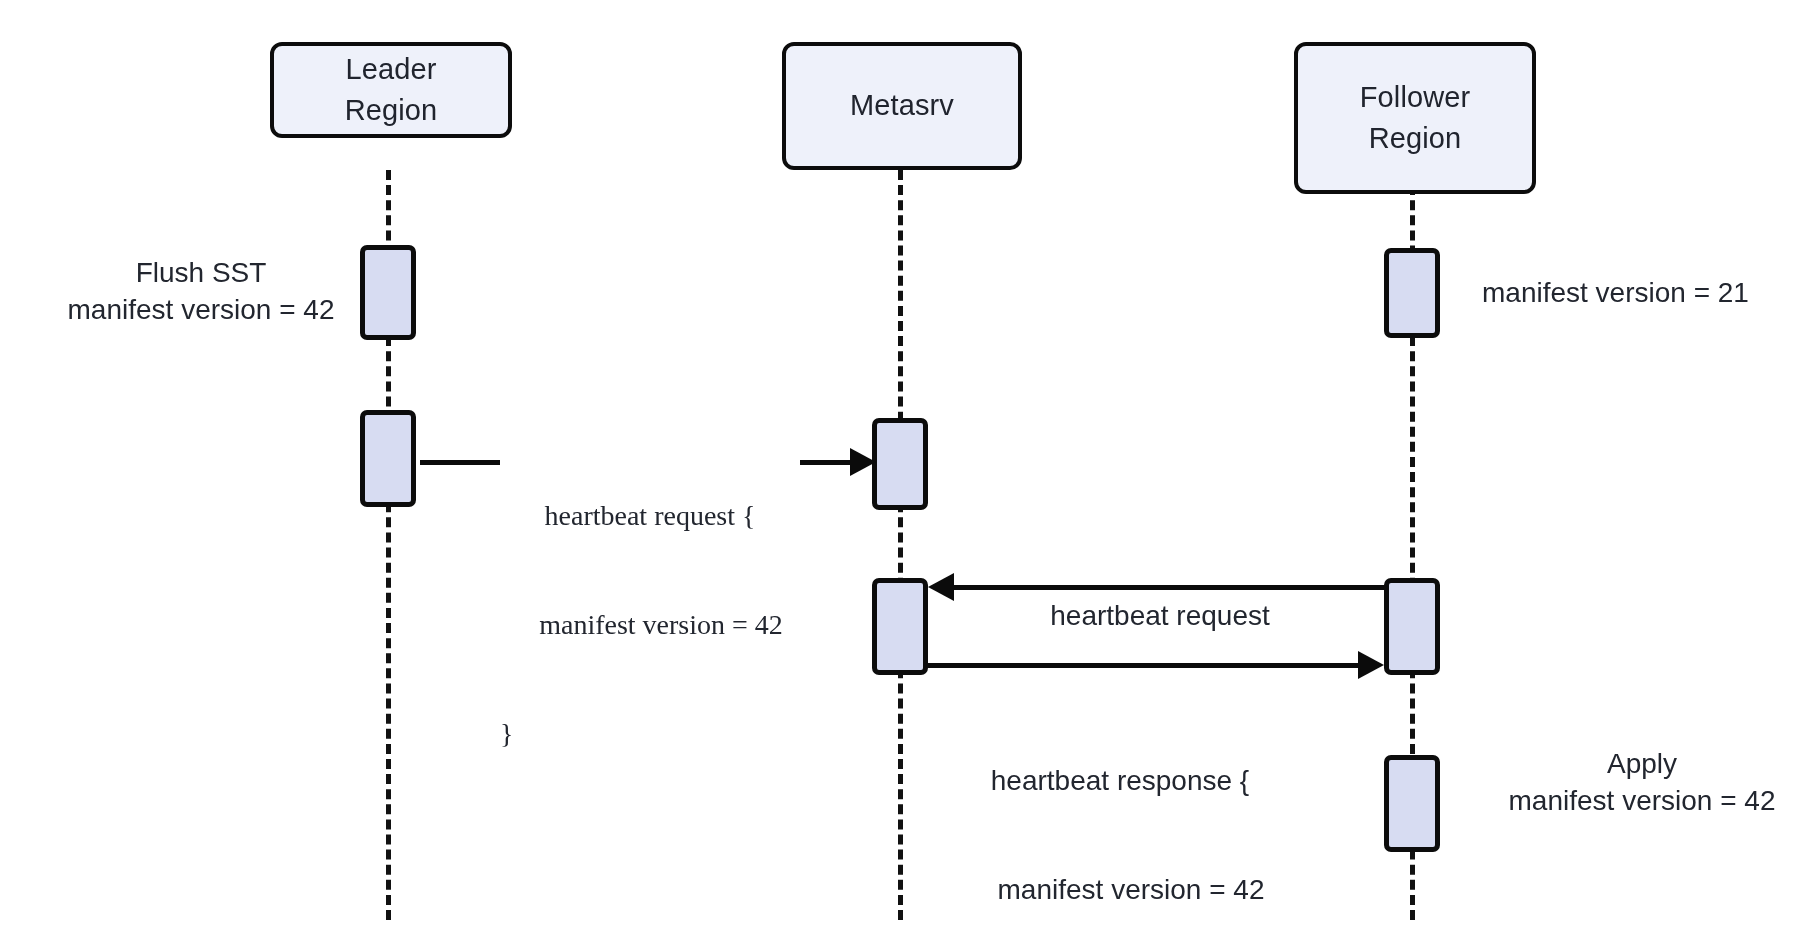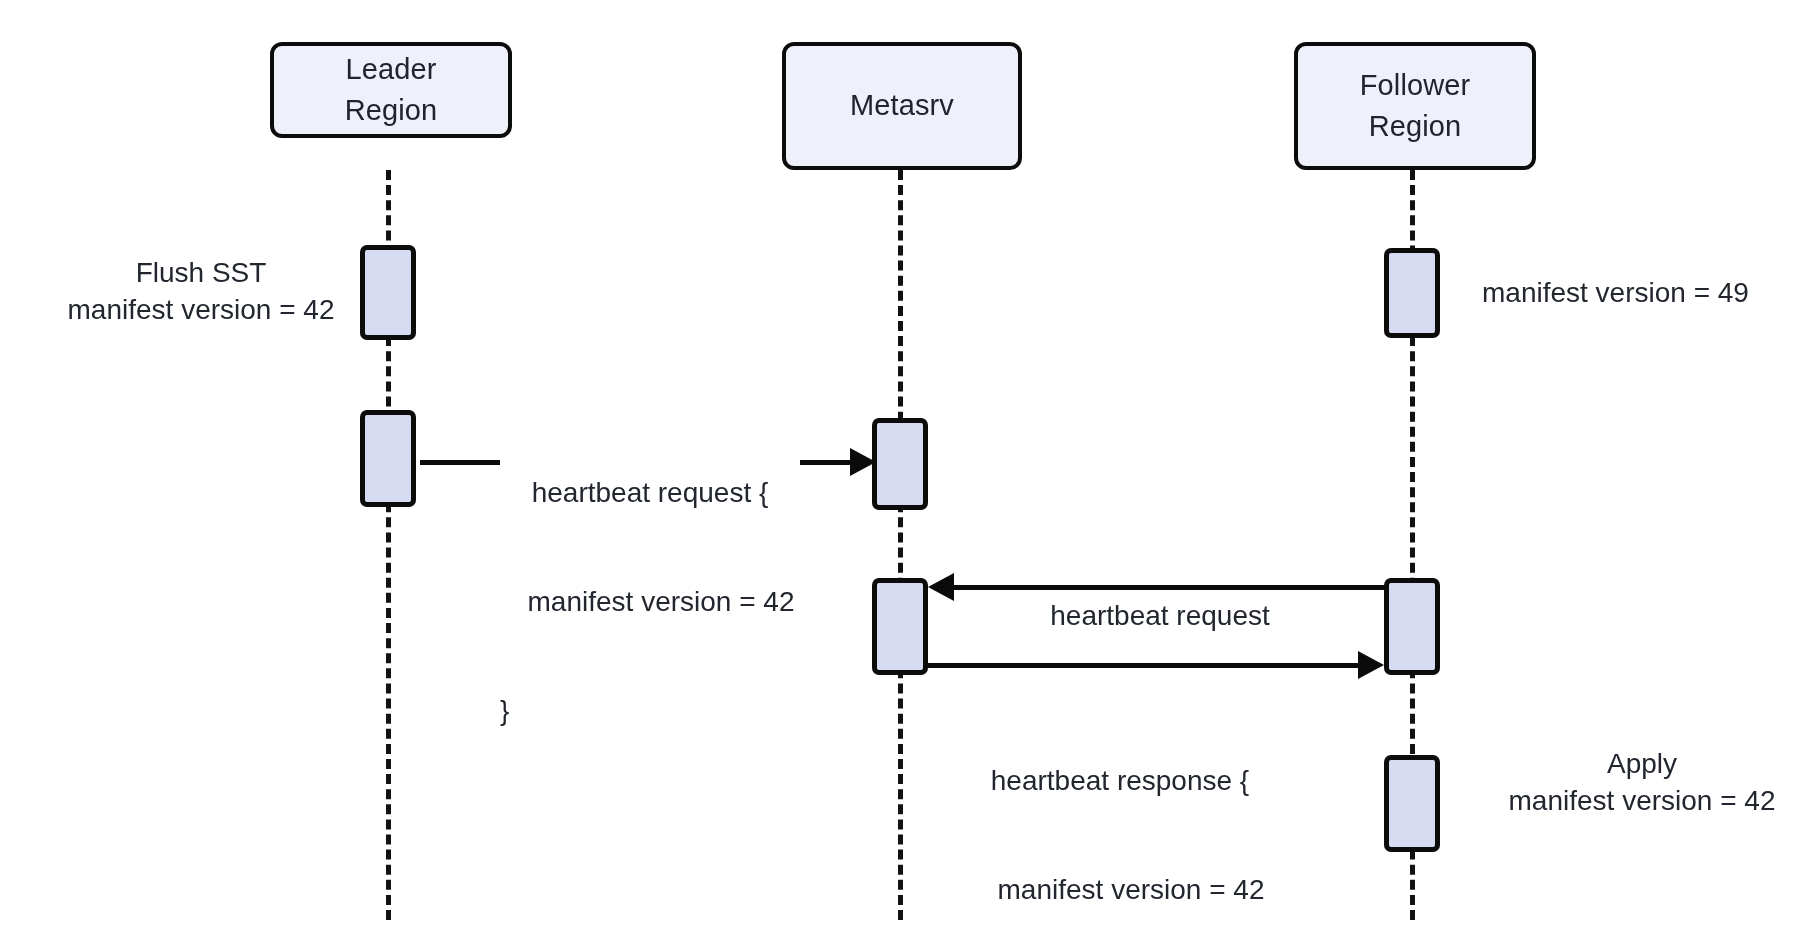--- a/index.html
+++ b/index.html
@@ -102,40 +102,40 @@
 
   <div class="lifeline" style="left:386px; top:170px; height:750px;"></div>
   <div class="lifeline" style="left:898px; top:170px; height:750px;"></div>
   <div class="lifeline" style="left:1410px; top:170px; height:750px;"></div>
 
   <div class="participant" style="left:270px; top:42px; width:242px; height:96px;">Leader
 Region</div>
 
   <div class="participant" style="left:782px; top:42px; width:240px; height:128px;">Metasrv</div>
 
-  <div class="participant" style="left:1294px; top:42px; width:242px; height:128px;">Follower
+  <div class="participant" style="left:1294px; top:42px; width:242px; height:152px;">Follower
 Region</div>
 
   <div class="activation" style="left:360px; top:245px; width:56px; height:95px;"></div>
 
   <div class="activation" style="left:360px; top:410px; width:56px; height:97px;"></div>
 
   <div class="activation" style="left:872px; top:418px; width:56px; height:92px;"></div>
 
   <div class="activation" style="left:872px; top:578px; width:56px; height:97px;"></div>
 
   <div class="activation" style="left:1384px; top:248px; width:56px; height:90px;"></div>
 
   <div class="activation" style="left:1384px; top:578px; width:56px; height:97px;"></div>
 
   <div class="activation" style="left:1384px; top:755px; width:56px; height:97px;"></div>
 
   <div class="msg-line" style="left:420px; top:460px; width:80px;"></div>
 
-  <div class="label center" style="left:500px; top:402px; width:300px;">
+  <div class="label center" style="left:500px; top:425px; width:300px;font-family:Liberation Serif, serif;">
     <div>heartbeat request {</div>
     <div style="padding-left:22px;">manifest version = 42</div>
     <div style="text-align:left; padding-left:0;">}</div>
   </div>
 
   <div class="msg-line" style="left:800px; top:460px; width:52px;"></div>
   <div class="arrowhead right" style="left:850px; top:448px;"></div>
 
   <div class="label center" style="left:960px; top:525px; width:400px;">
     <div>heartbeat request</div>
@@ -149,18 +149,18 @@
 
   <div class="label center" style="left:880px; top:690px; width:480px;">
     <div>heartbeat response {</div>
     <div style="padding-left:22px;">manifest version = 42</div>
     
   </div>
 
   <div class="note" style="left:46px; top:255px; width:310px; text-align:center;">Flush SST
 manifest version = 42</div>
 
-  <div class="note" style="left:1482px; top:275px; width:310px; text-align:left;">manifest version = 49</div>
+  <div class="note" style="left:1482px; top:275px; width:310px; text-align:left;">manifest version = 21</div>
 
   <div class="note" style="left:1482px; top:746px; width:320px; text-align:center;">Apply
 manifest version = 42</div>
 
 </div>
 
 </body></html>

